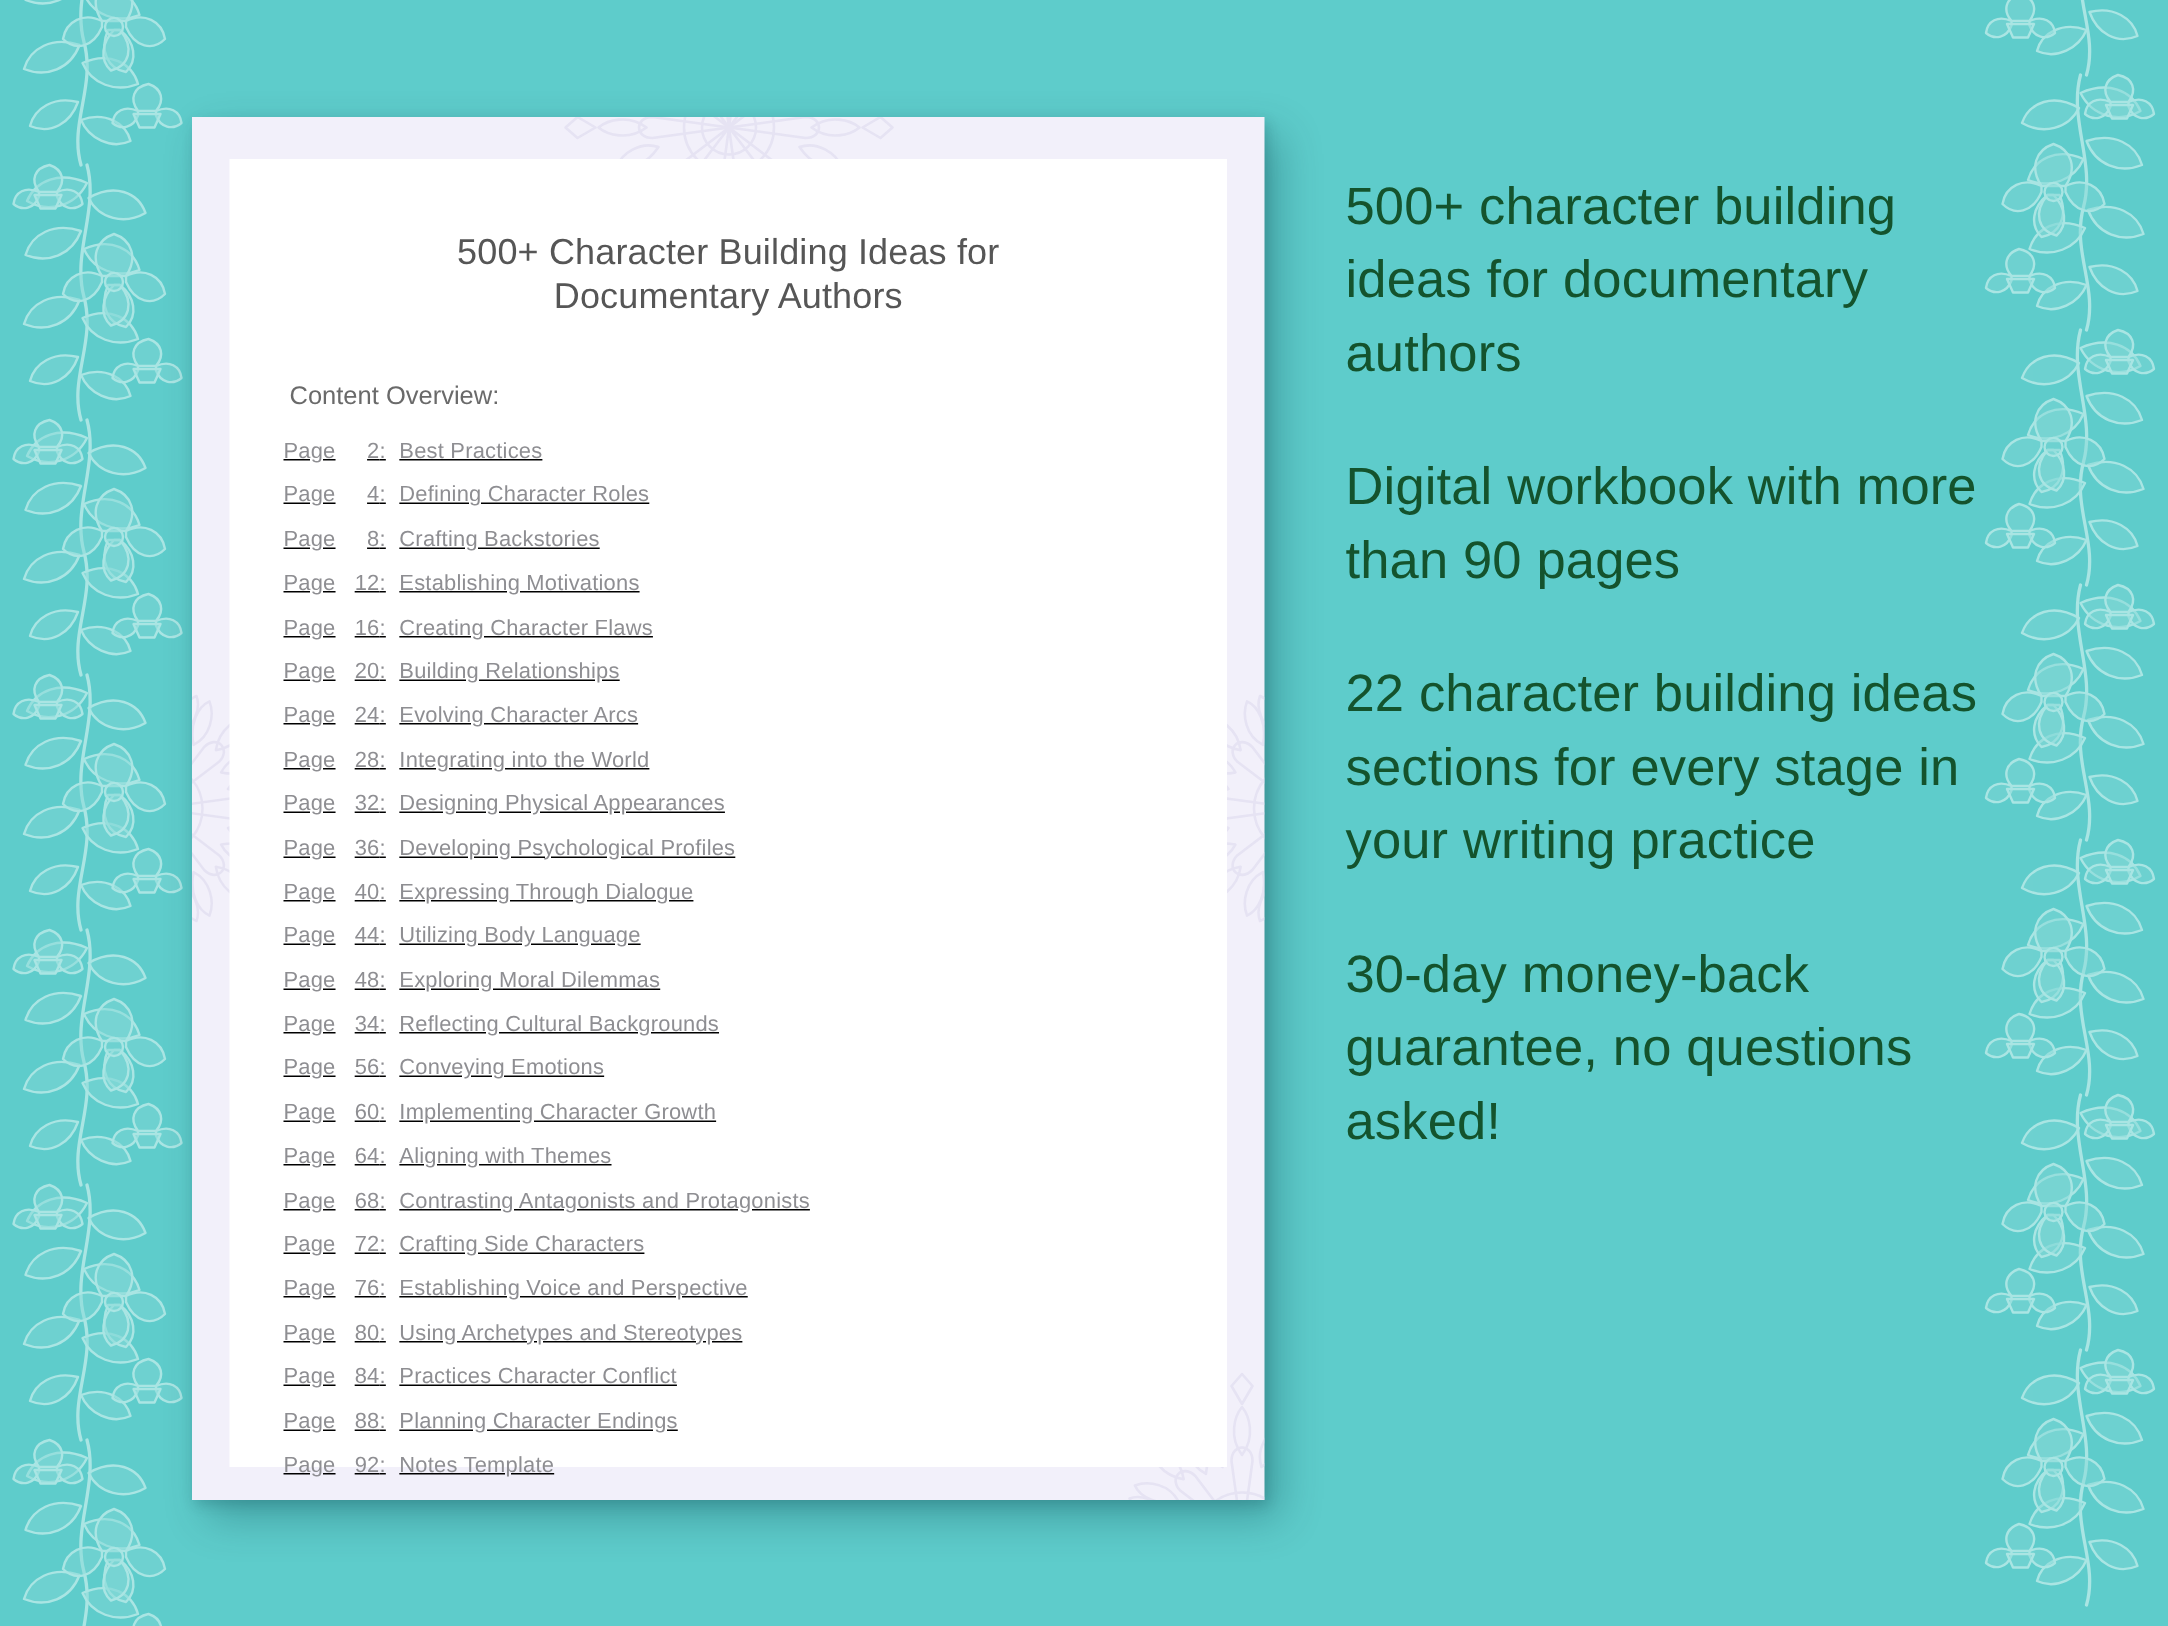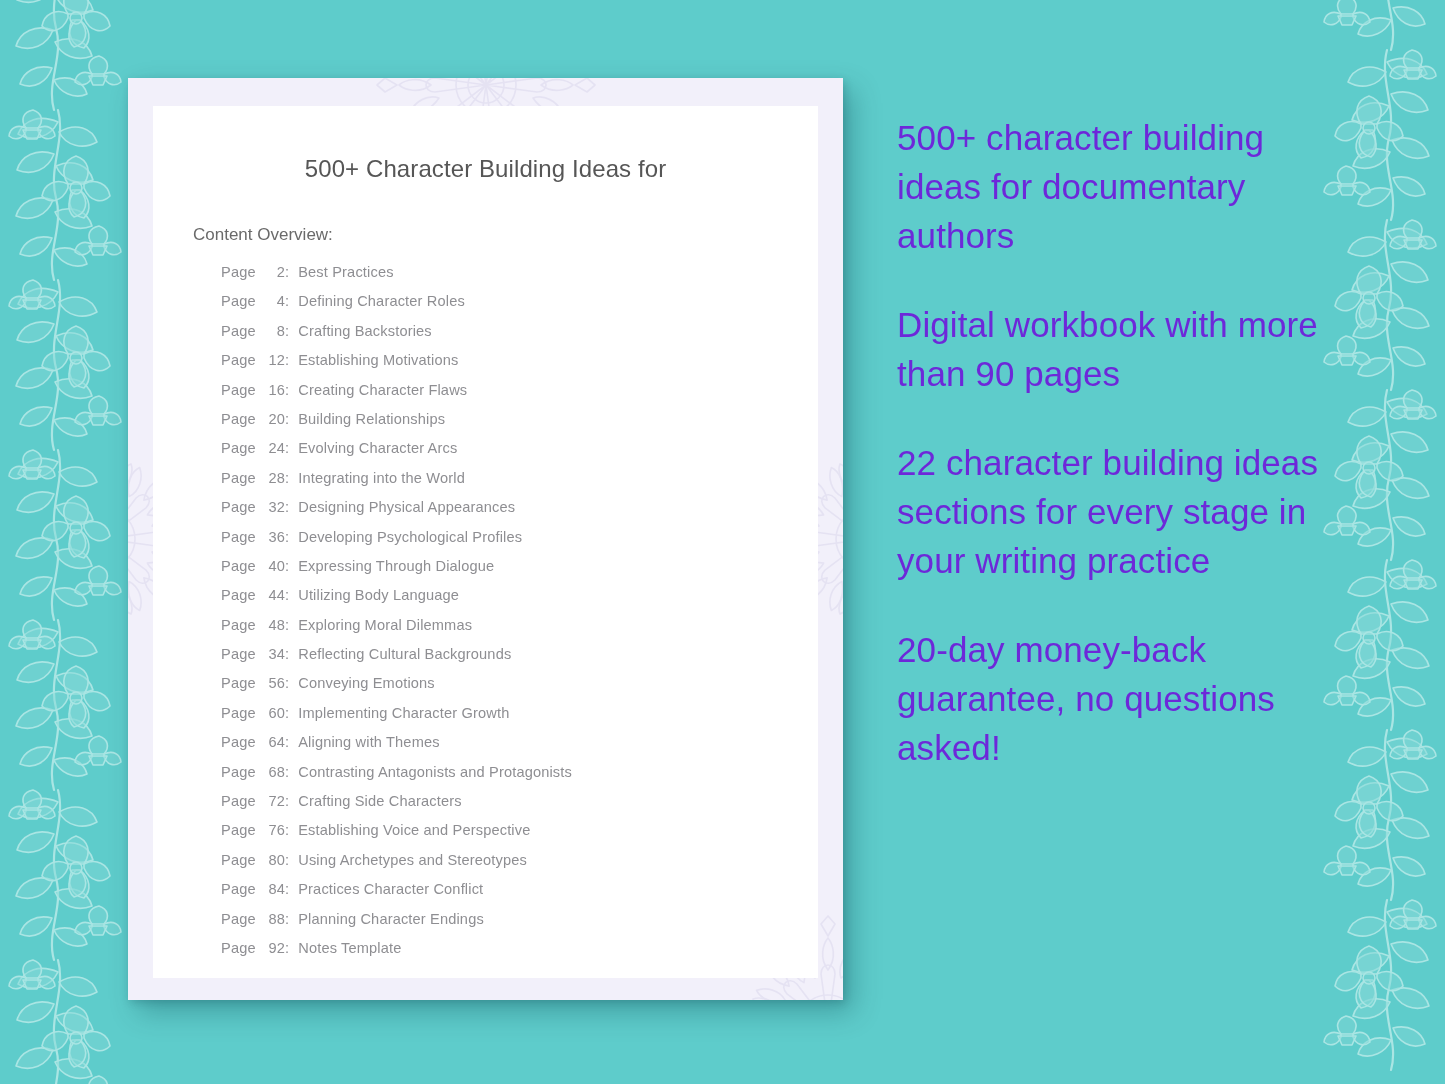--- a/index.html
+++ b/index.html
@@ -107,22 +107,23 @@
   #content-overview-label {
     margin-top: 42px;
     padding-left: 40px;
     font-size: 17px;
     color: #6a6a6a;
     font-weight: 400;
   }
 
   #toc-list {
     margin-top: 19px;
-    padding-left: 68px;
+    padding-left: 36px;
     list-style: none;
+    text-decoration: underline;
   }
 
   .toc-row {
     display: flex;
     align-items: baseline;
     height: 29.4px;
     font-size: 14.6px;
     color: #8e8e92;
     letter-spacing: 0.15px;
     white-space: nowrap;
@@ -136,21 +137,21 @@
   .toc-title { }
 
   
   #marketing {
     position: absolute;
     left: 897px;
     top: 113px;
     width: 460px;
   }
   .bullet {
-    color: #6d28d9;
+    color: #14532d;
     font-size: 35px;
     line-height: 49px;
     font-weight: 300;
     letter-spacing: 0.1px;
     margin-bottom: 40px;
   }
   .bullet:last-child { margin-bottom: 0; }
 </style>
 </head>
 <body>
@@ -286,20 +287,21 @@
         <use href="#mandala-petal" transform="rotate(225 125 125)"></use>
         <use href="#mandala-petal" transform="rotate(270 125 125)"></use>
         <use href="#mandala-petal" transform="rotate(315 125 125)"></use>
       </g>
     </svg>
 
     <div id="doc-page">
 
       <h1 id="doc-title">
         <span>500+ Character Building Ideas for</span><br>
+        <span>Documentary Authors</span>
       </h1>
 
       <div id="content-overview-label">Content Overview:</div>
 
       <ul id="toc-list">
           <li class="toc-row">
             <span class="toc-pageword">Page</span>
             <span class="toc-pagenum">2</span>
             <span class="toc-colon">:</span>
             <span class="toc-title">Best Practices</span>
@@ -444,16 +446,16 @@
           </li>
         </ul>
 
     </div>
   </div>
 
   <div id="marketing">
       <p class="bullet">500+ character building ideas for documentary authors</p>
       <p class="bullet">Digital workbook with more than 90 pages</p>
       <p class="bullet">22 character building ideas sections for every stage in your writing practice</p>
-      <p class="bullet">20-day money-back guarantee, no questions asked!</p>
+      <p class="bullet">30-day money-back guarantee, no questions asked!</p>
     </div>
 
 </div>
 
 </body></html>

